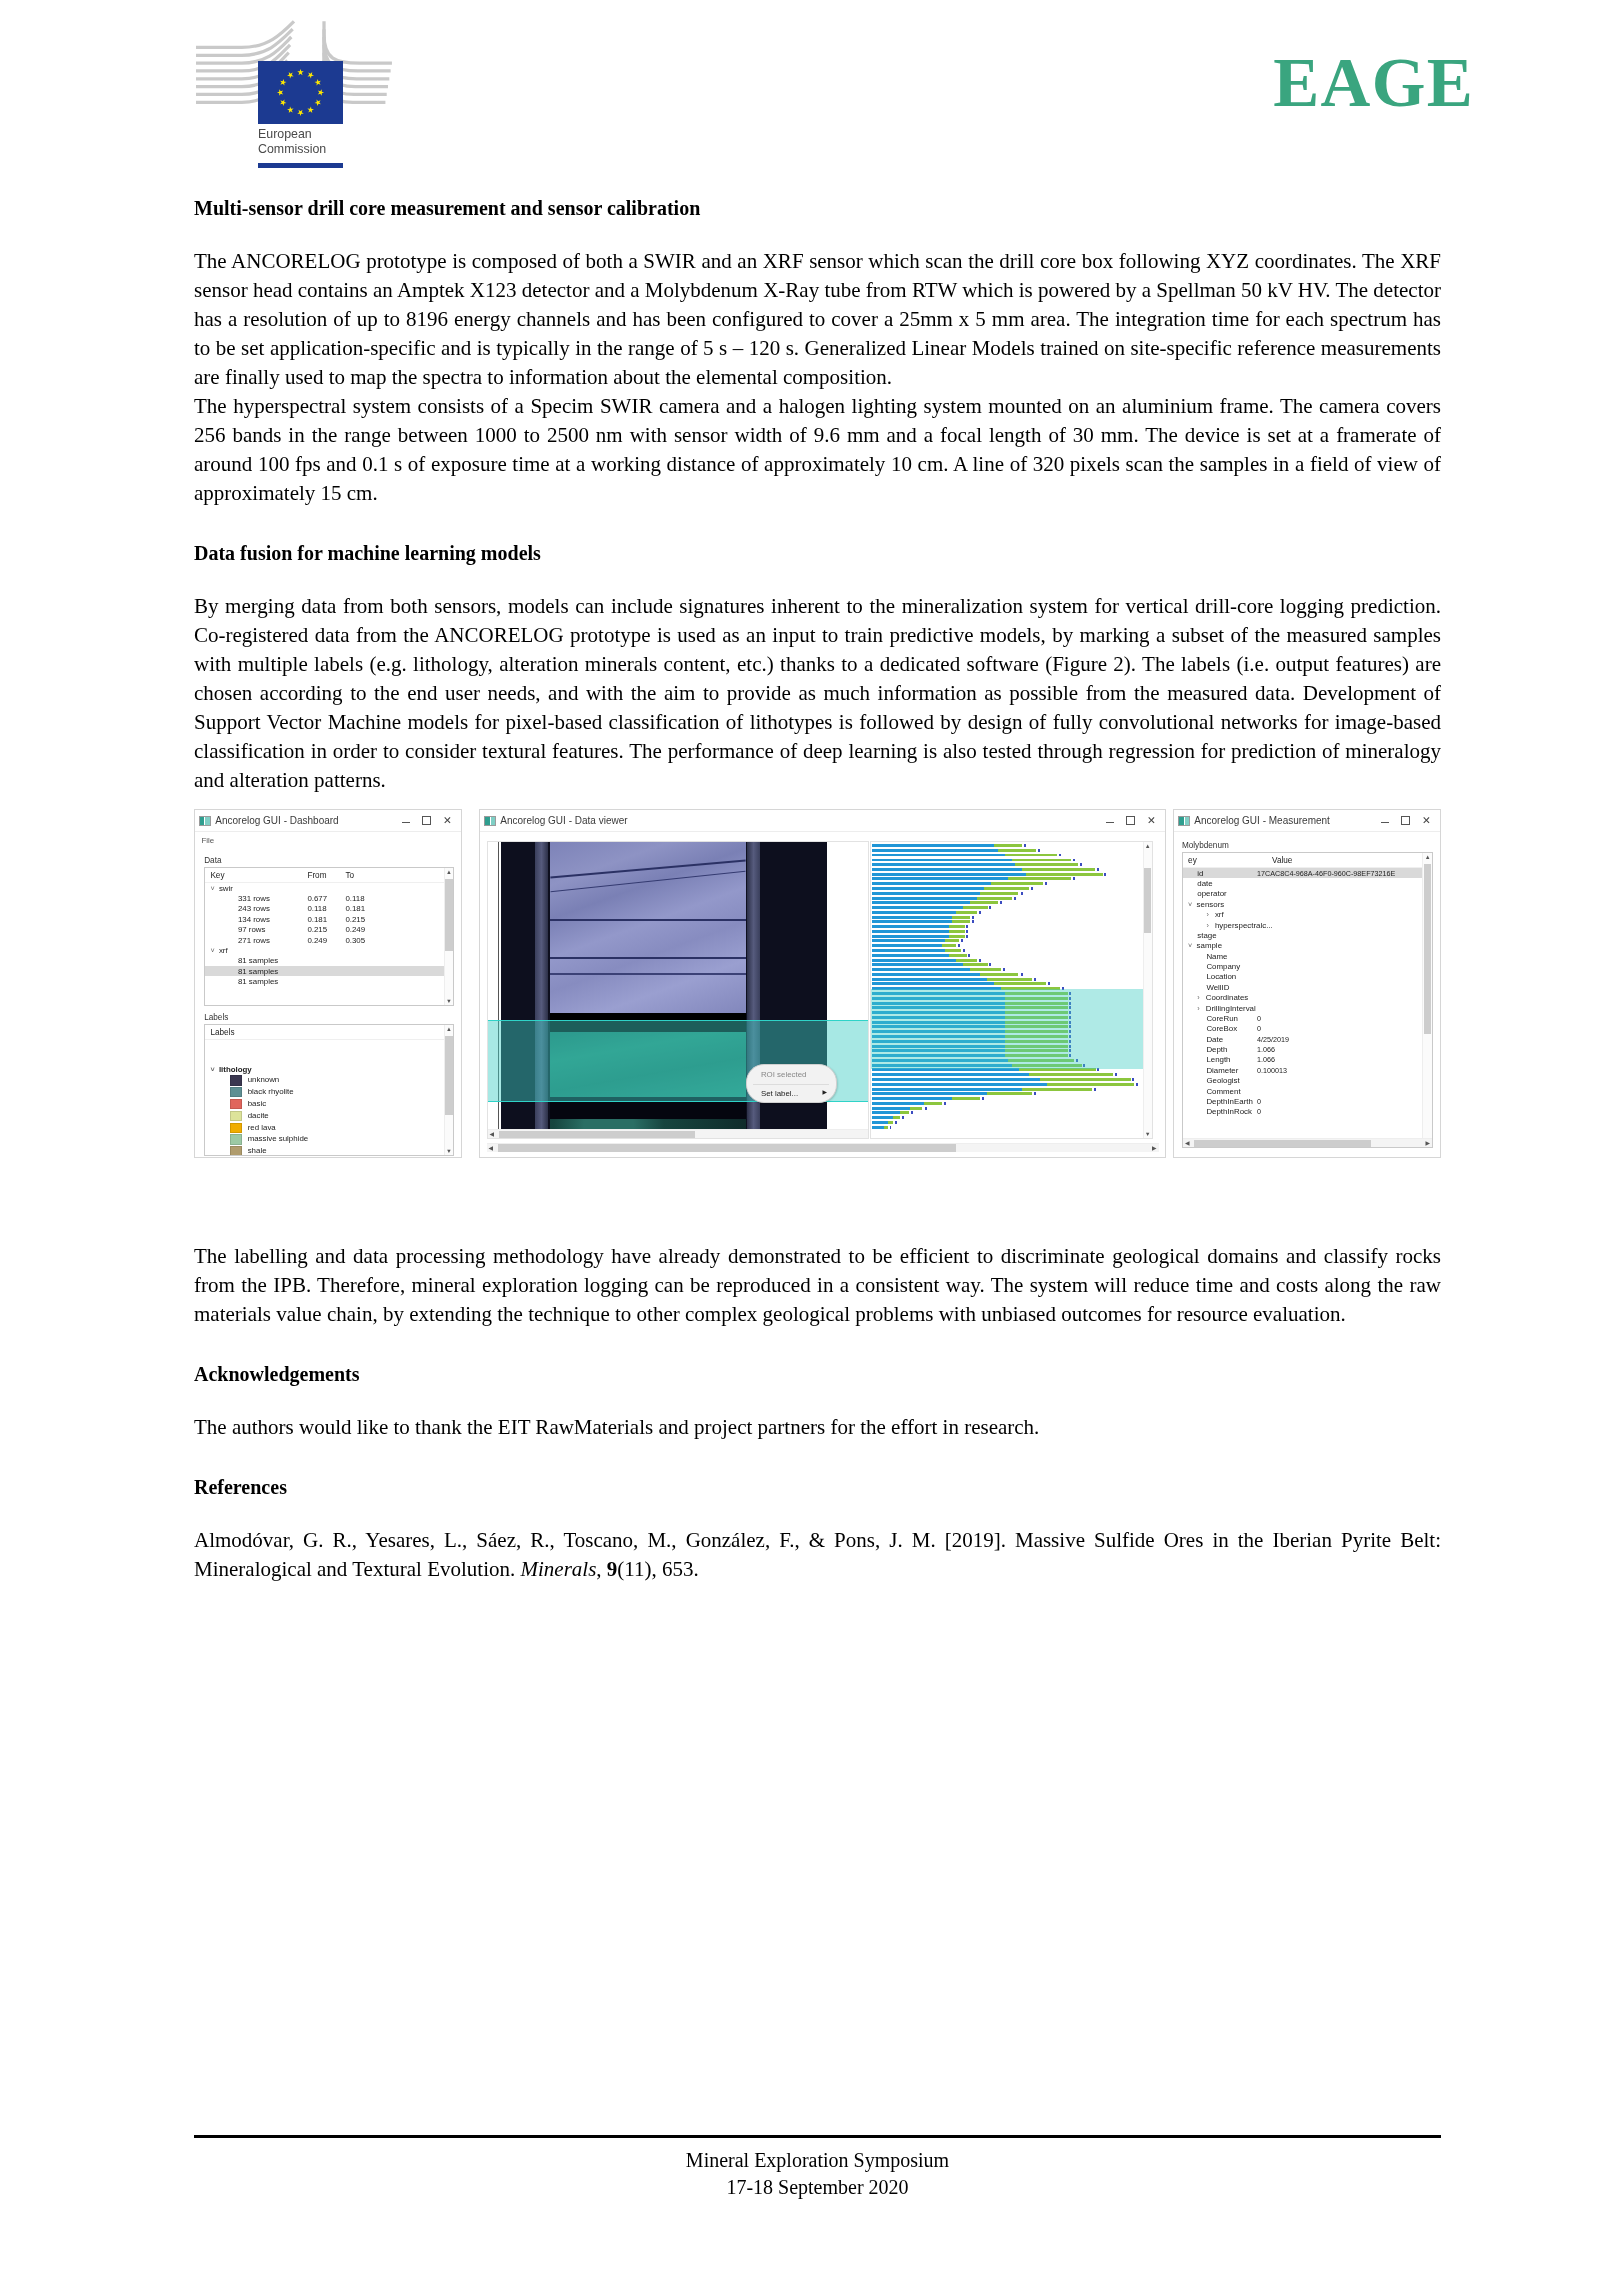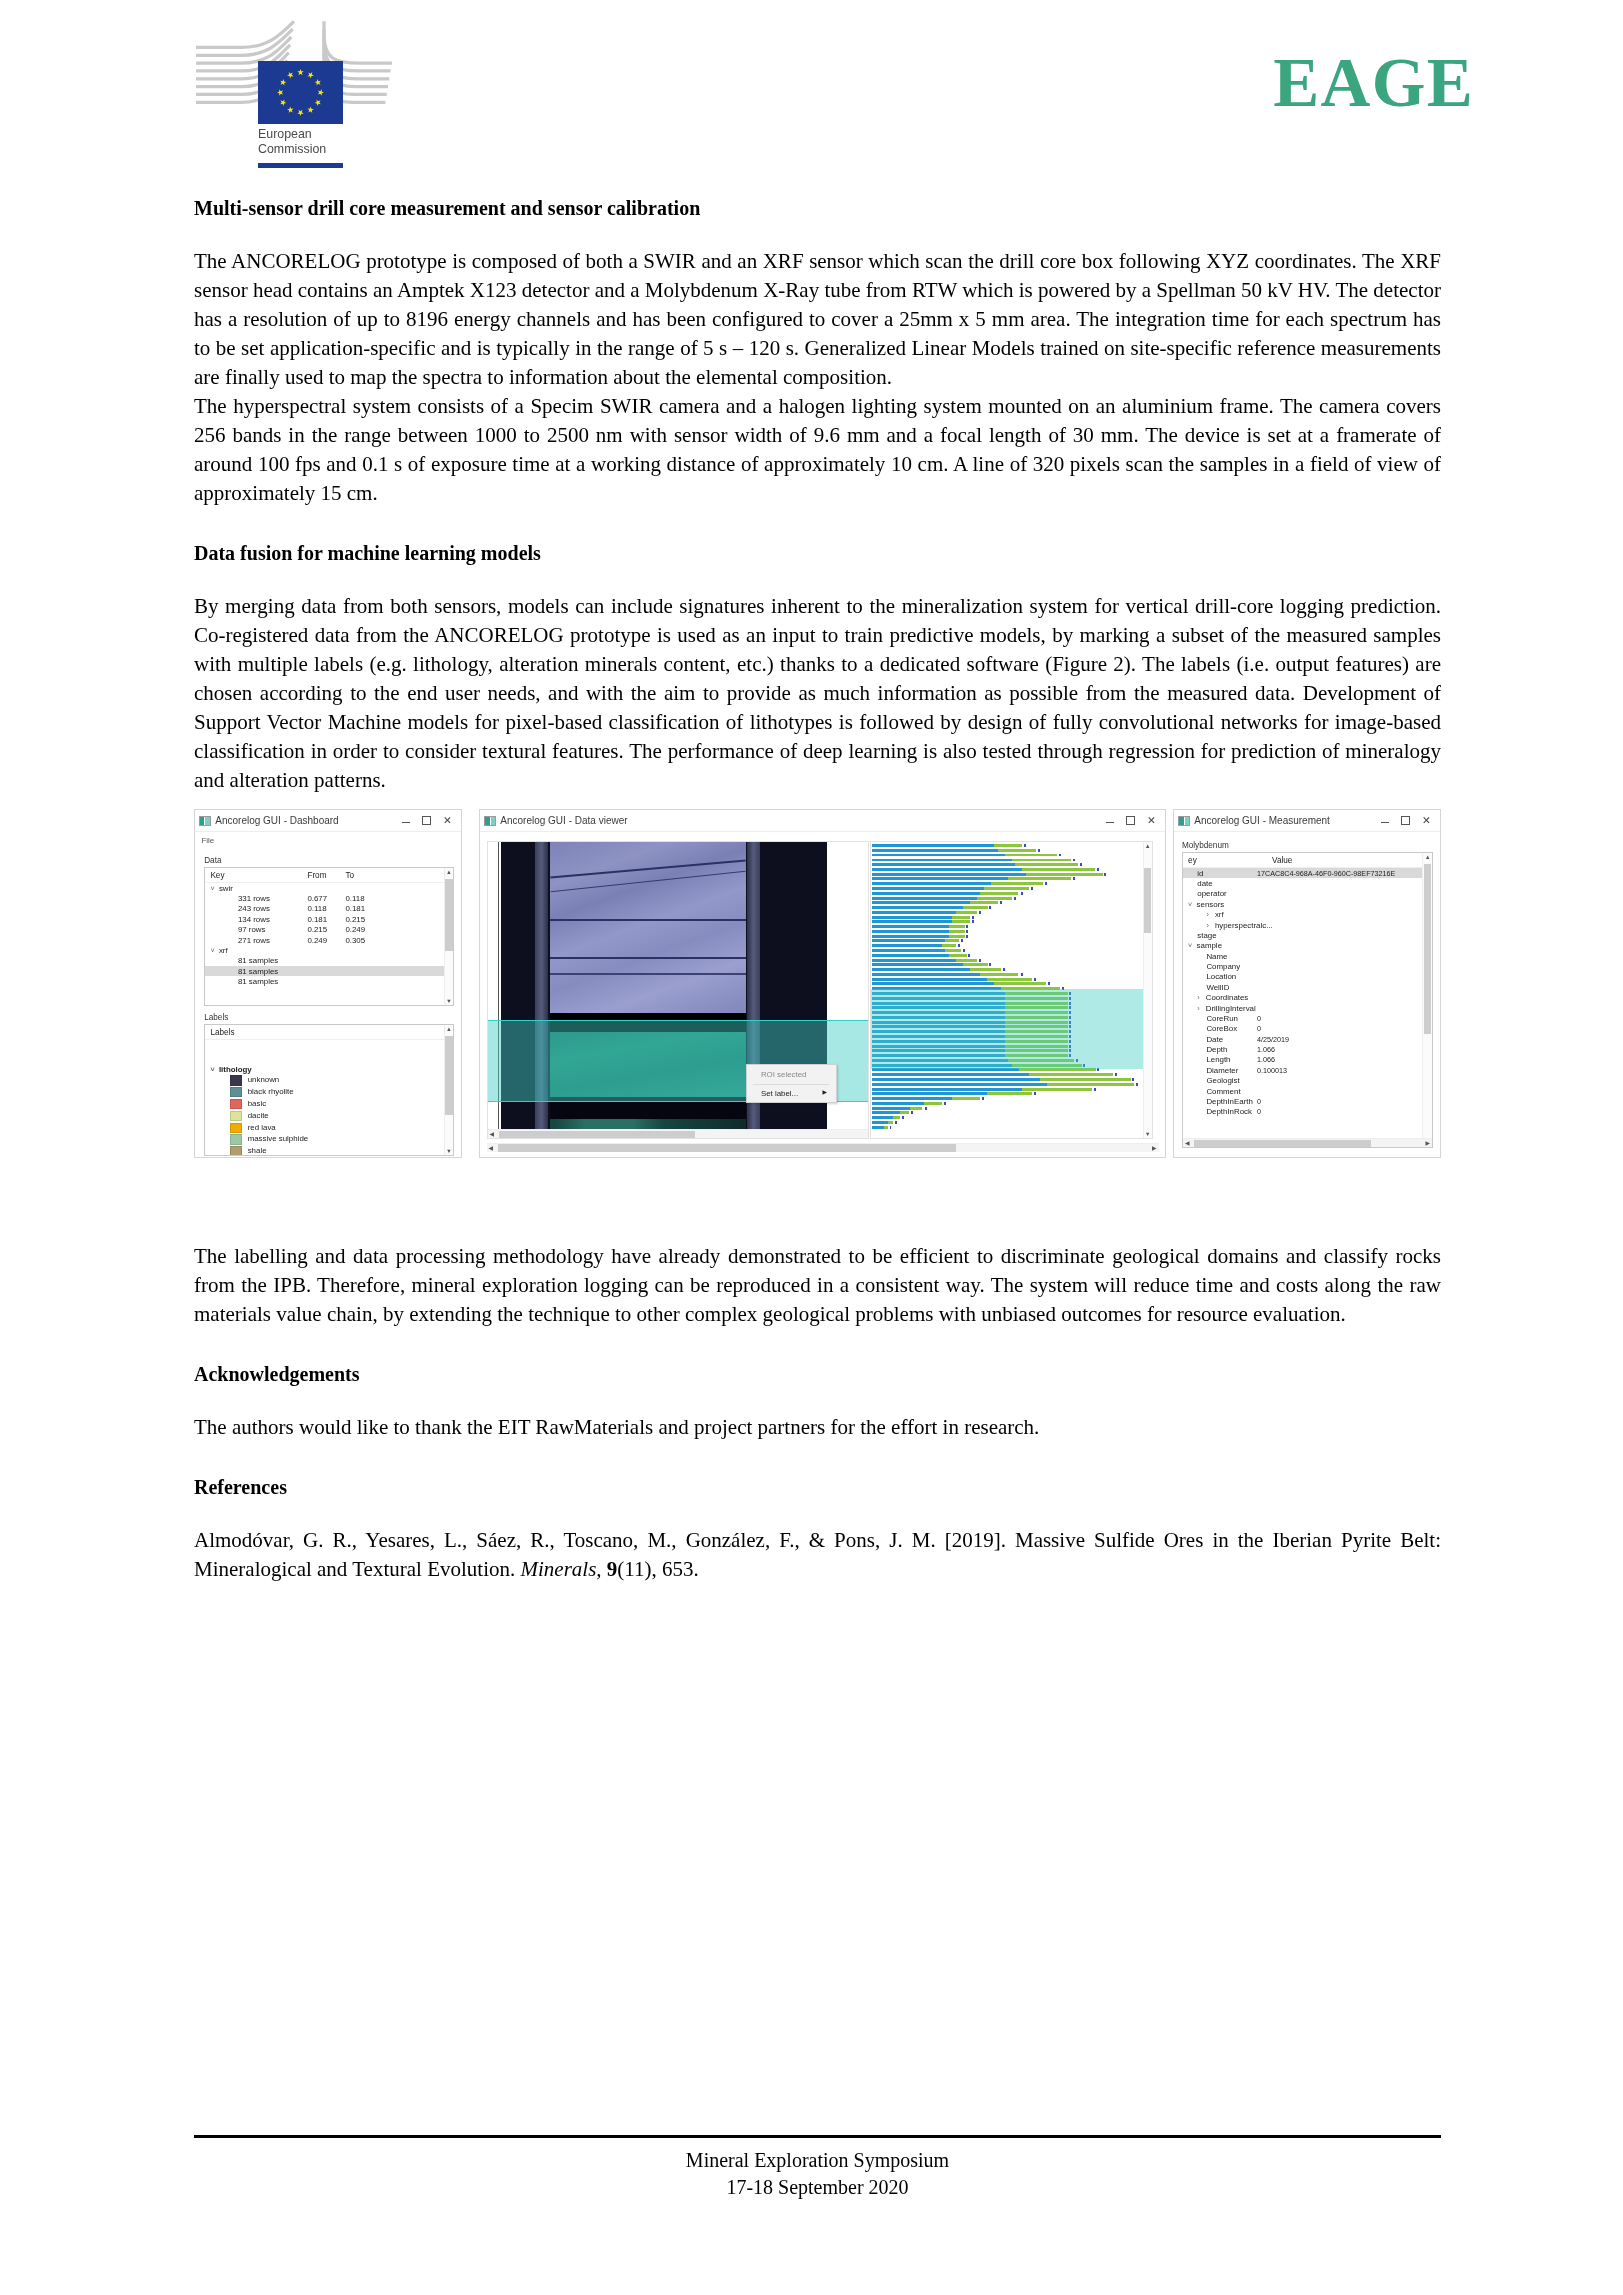--- a/index.html
+++ b/index.html
@@ -394,21 +394,21 @@
         <div style="position:absolute; left:62px; top:190px; width:196px; height:65px;
                     background:linear-gradient(170deg,#1d6e5f 0%,#27866f 30%,#1f7563 60%,#2b8c77 100%);"></div>
 
         <div style="position:absolute; left:62px; top:255px; width:196px; height:22px; background:#05060f;"></div>
 
         <div style="position:absolute; left:62px; top:277px; width:196px; height:18.3px;
                     background:radial-gradient(circle at 30% 40%, #2a6e64 0 18%, #17453f 40%, #0f2b2a 100%);"></div>
 
         <div class="roi-band" style="top:178px; height:80px;"></div>
 
-        <div class="ctxmenu" style="left:258px; top:222px;">
+        <div class="ctxmenu" style="left:258px; top:222px;border-radius:18px;">
           <div class="ctx-item dim">ROI selected</div>
           <div class="ctx-sep"></div>
           <div class="ctx-item" style="position:relative;">
             <span>Set label...</span>
             <span class="ctx-arrow">▶</span>
           </div>
         </div>
 
         <div class="scroll-h">
           <span class="sh-arrow">◀</span>

